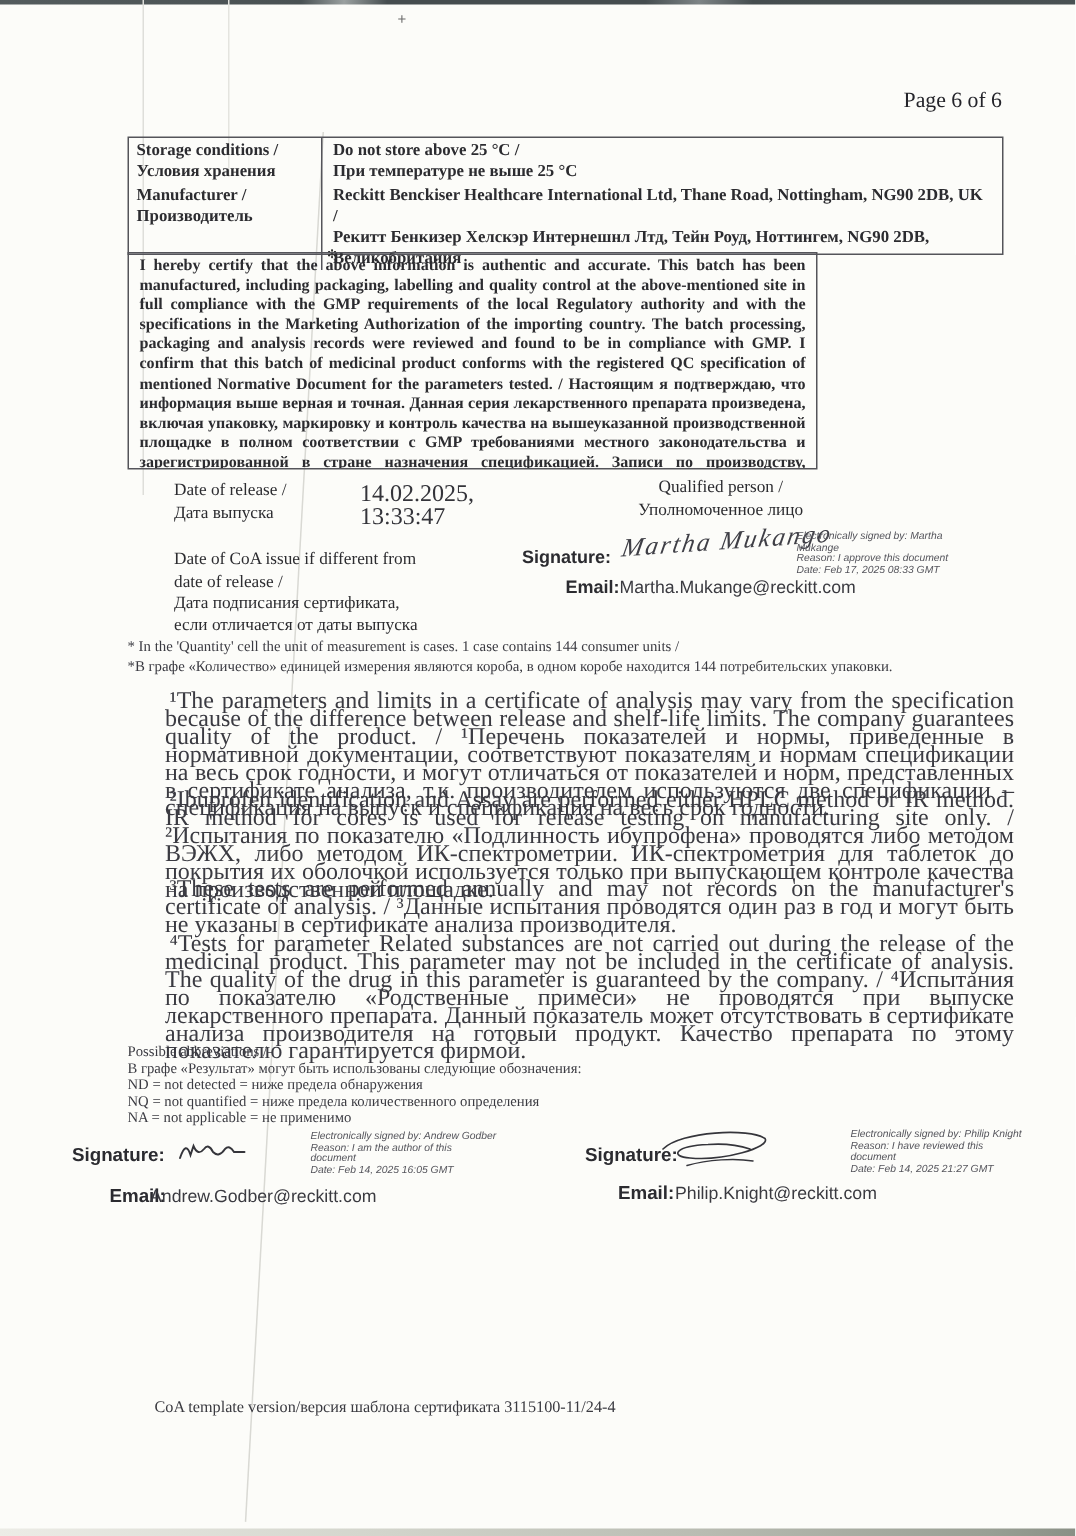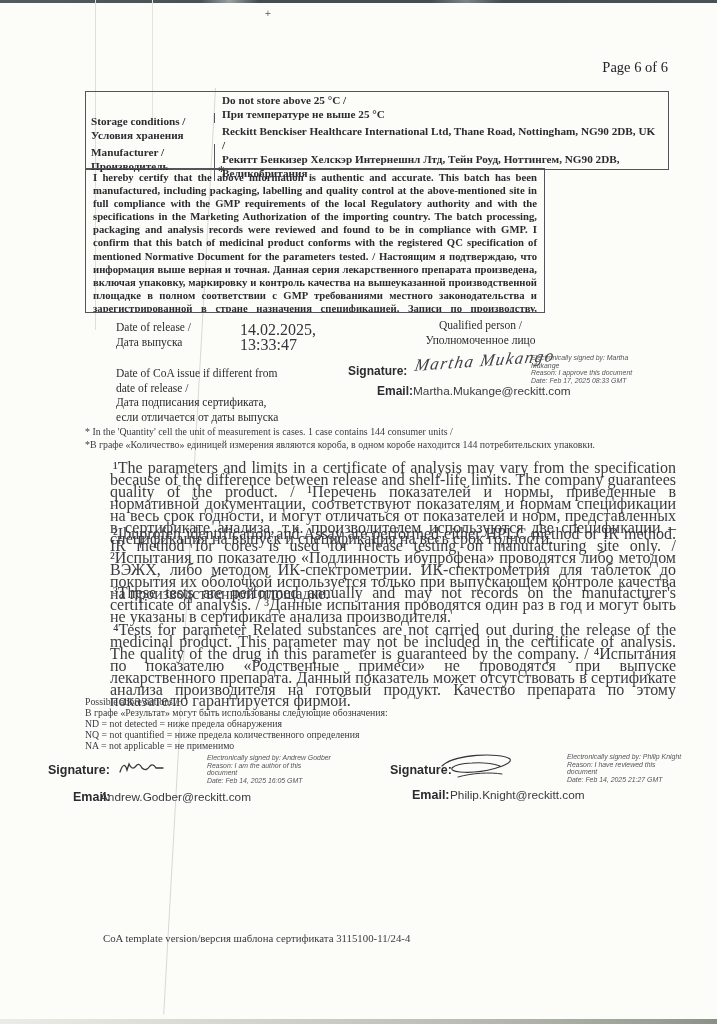--- a/index.html
+++ b/index.html
@@ -20,21 +20,21 @@
   .crease-main{left:215px;top:88px;height:928px;transform:rotate(3.2deg);transform-origin:top left;}
 
   .page-label{right:49px;top:59px;font-size:14.5px;color:#24242a;}
 
   
   .info-table{left:85px;top:91px;width:582px;height:77px;border:1.5px solid #54545a;
     display:flex;flex-direction:column;font-size:11.2px;line-height:14px;font-weight:bold;}
   .it-row{display:flex;}
   .it-row.r1{height:31px;}
   .it-row.r2{flex:1;}
-  .it-label{width:118px;border-right:1.5px solid #54545a;padding:1px 5px;margin-top:21px;}
+  .it-label{width:118px;border-right:1.5px solid #54545a;padding:1px 5px;}
   .it-value{flex:1;padding:1px 7px;}
 
   .cert-box{left:85px;top:168px;width:460px;height:145px;border:1.5px solid #54545a;
     padding:2px 7px;box-sizing:border-box;font-weight:bold;font-size:10.7px;line-height:13.1px;
     text-align:justify;overflow:hidden;}
 
   .lbl-bold{font-weight:normal;font-size:11.5px;line-height:15px;margin-left:28px;}
   .small-val{font-size:16px;line-height:15px;color:#34343a;}
 
   .esign{font-family:"Liberation Sans", sans-serif;font-style:italic;font-size:6.9px;

